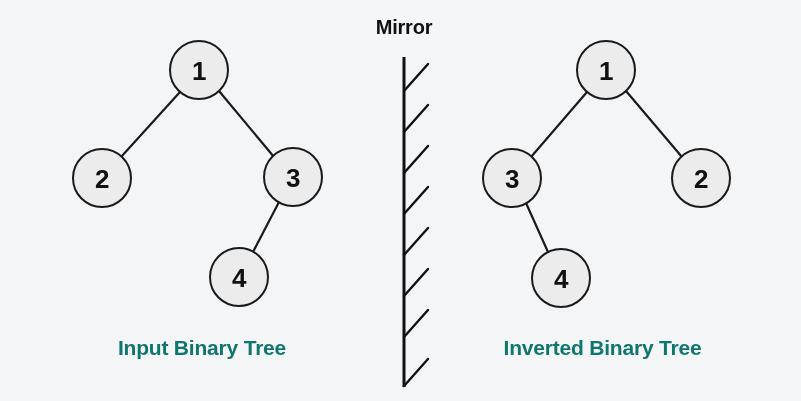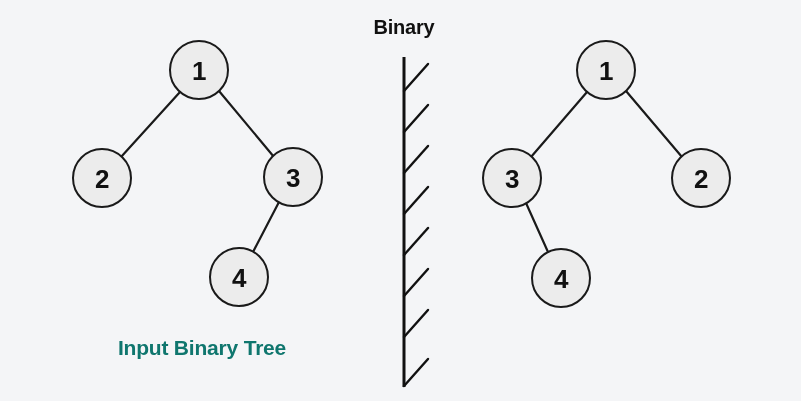--- a/index.html
+++ b/index.html
@@ -161,18 +161,19 @@
       </g>
 
       <g>
         <circle class="node-circle" cx="561" cy="278" r="29"></circle>
         <text class="node-label" x="561" y="279">4</text>
       </g>
     </g>
 
   </svg>
 
-  <div id="mirror-label">Binary</div>
+  <div id="mirror-label">Mirror</div>
 
   <div id="caption-left" class="caption-text">Input Binary Tree</div>
 
+  <div id="caption-right" class="caption-text">Inverted Binary Tree</div>
 
 </div>
 
 </body></html>

